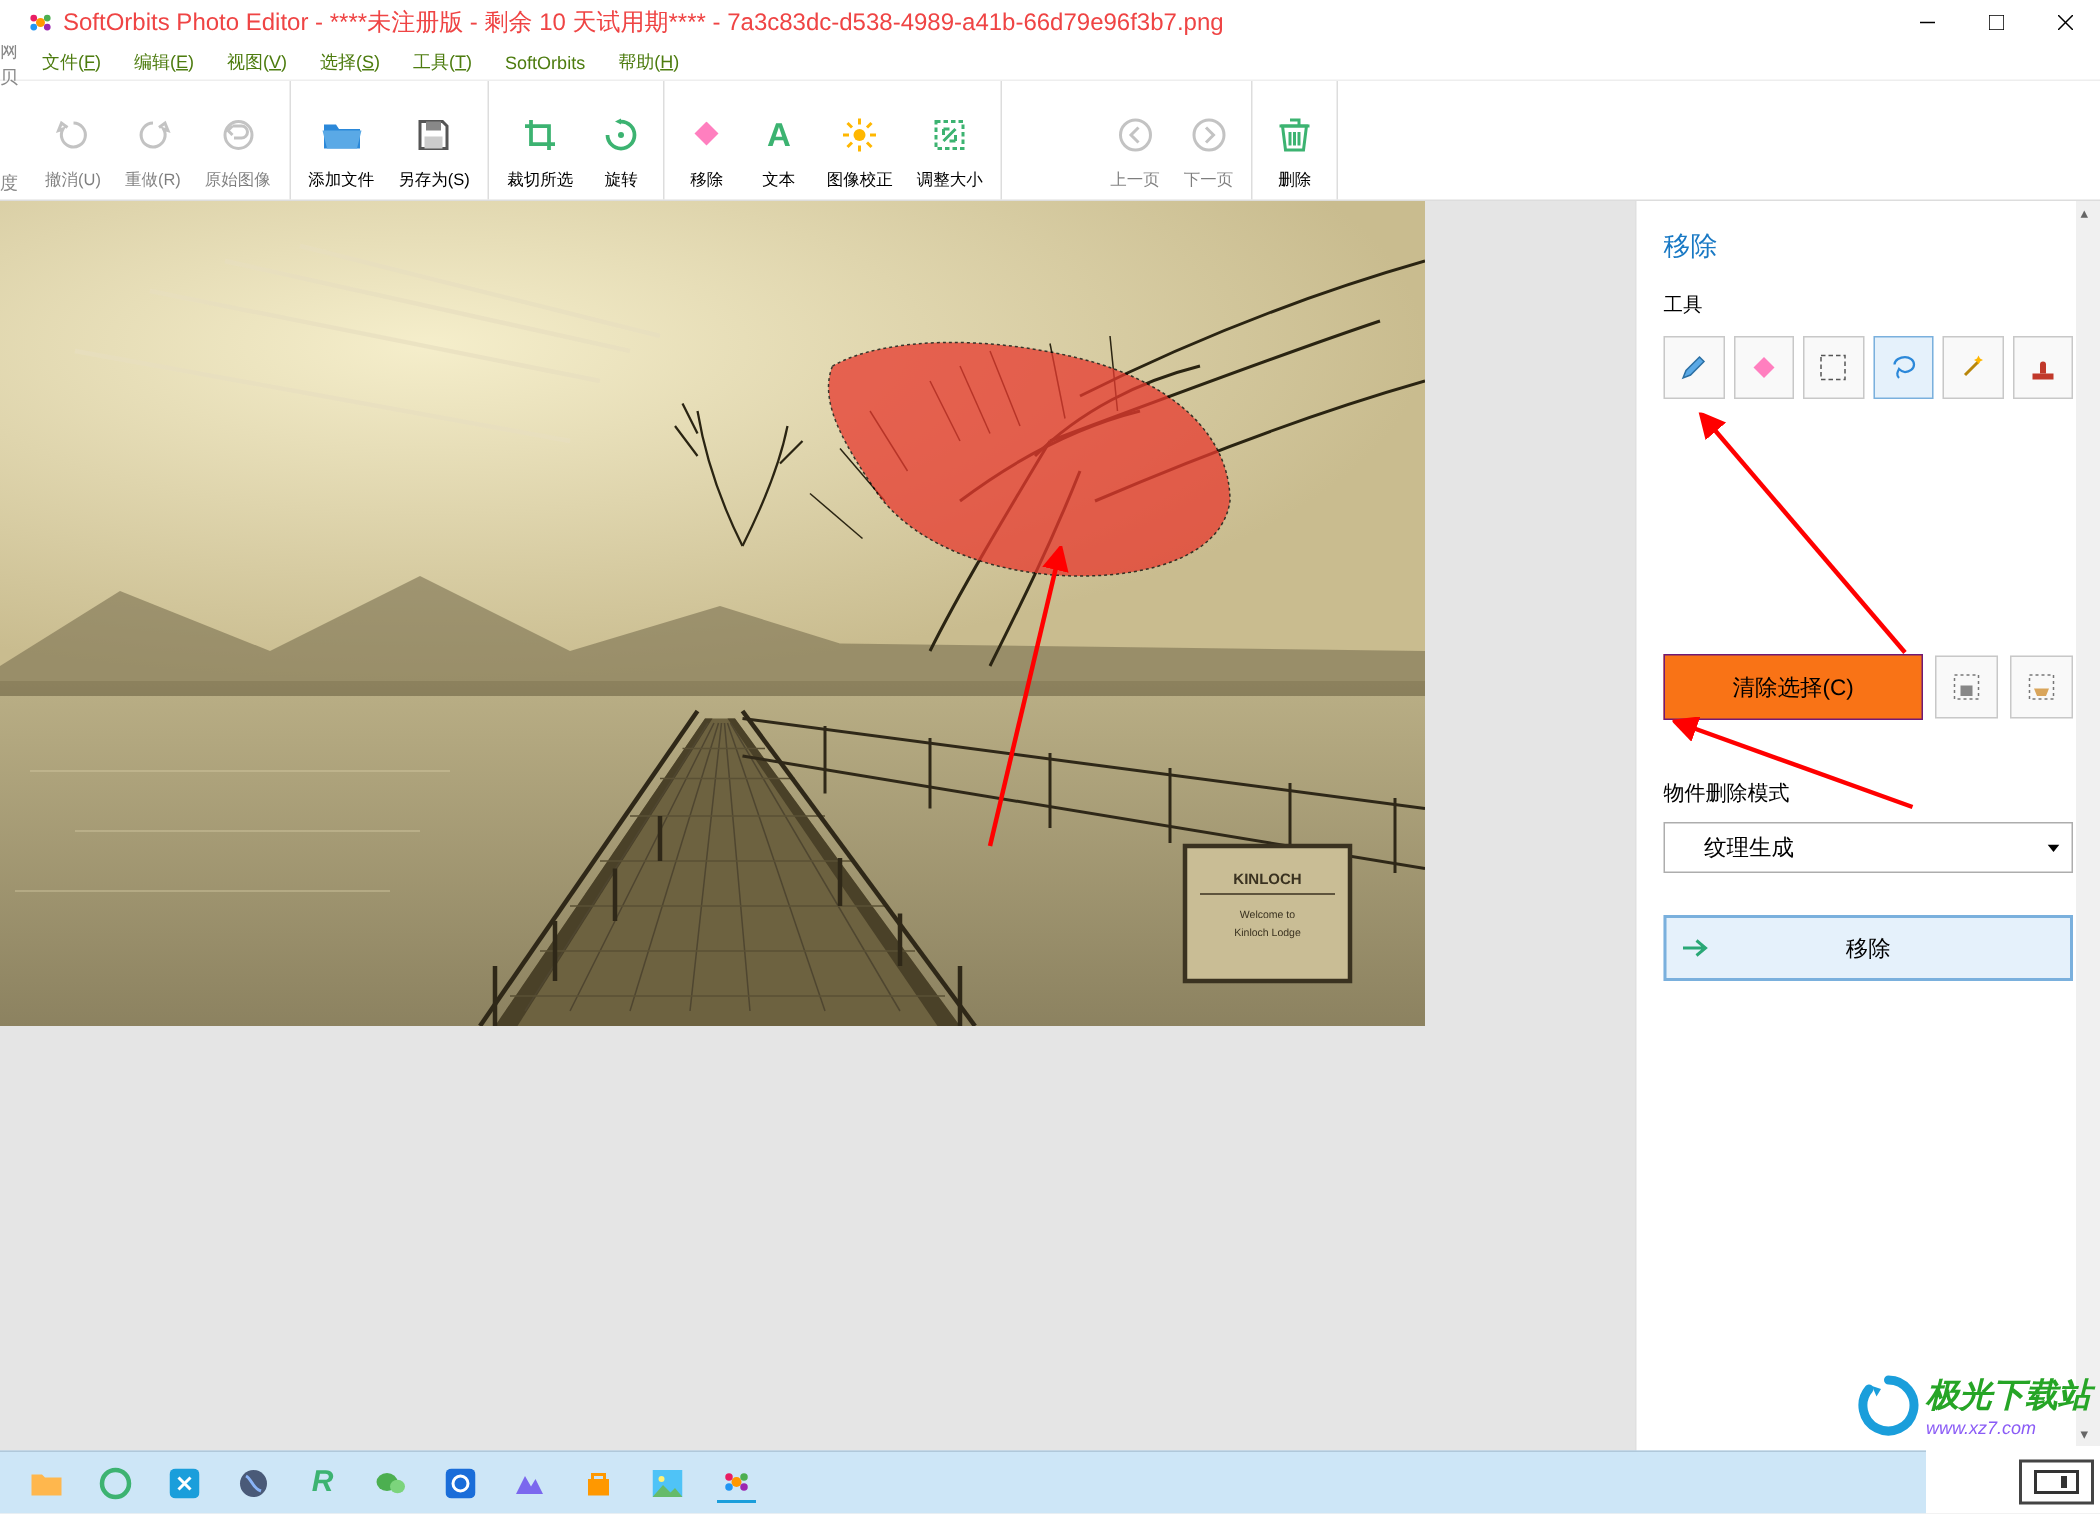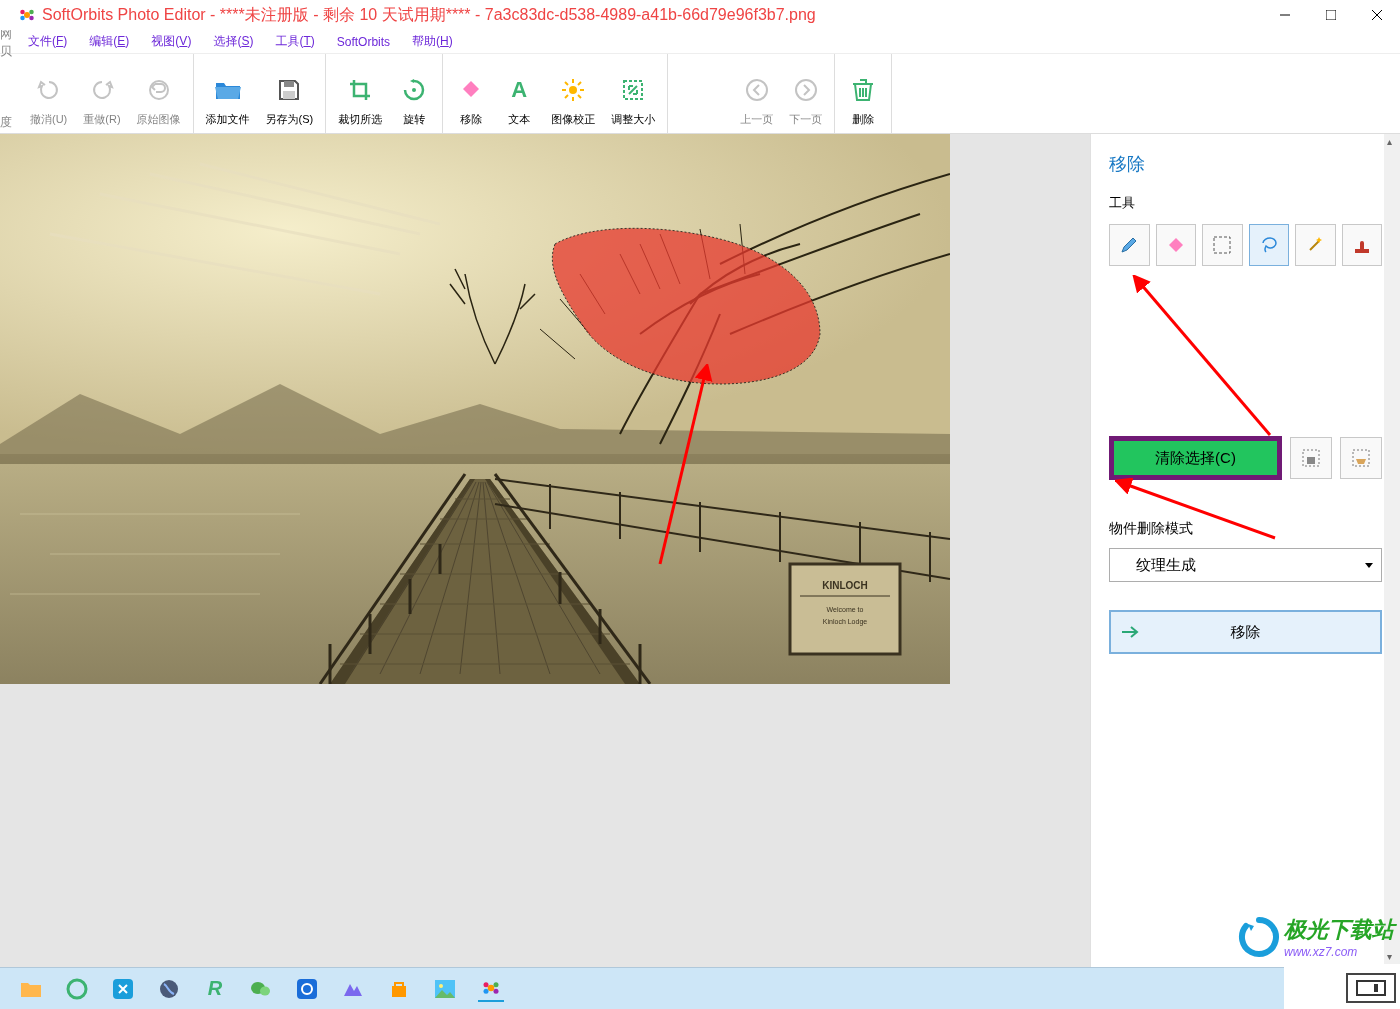--- a/index.html
+++ b/index.html
@@ -12,21 +12,21 @@
 
 .titlebar { height: 30px; background: #fff; display: flex; align-items: center; padding-left: 18px; position: relative; }
 .titlebar .app-icon { width: 18px; height: 18px; margin-right: 6px; }
 .titlebar .title { font-size: 16px; color: #ef4444; }
 .titlebar .win-controls { position: absolute; right: 0; top: 0; display: flex; }
 .titlebar .win-btn { width: 46px; height: 30px; display: flex; align-items: center; justify-content: center; }
 .titlebar .win-btn svg { stroke: #000; }
 
 
 .menubar { height: 24px; display: flex; align-items: center; padding-left: 18px; gap: 2px; border-bottom: 1px solid #eee; }
-.menubar .menu-item { padding: 4px 10px; font-size: 12px; color: #6d28d9; }
+.menubar .menu-item { padding: 4px 10px; font-size: 12px; color: #4d7c0f; }
 .menubar .menu-item u { text-decoration: underline; }
 
 
 .toolbar { height: 80px; display: flex; align-items: stretch; padding-left: 18px; border-bottom: 1px solid #ddd; }
 .tool-group { display: flex; align-items: stretch; border-right: 1px solid #ddd; padding: 0 4px; }
 .tool-btn { display: flex; flex-direction: column; align-items: center; justify-content: flex-end; padding: 4px 8px 6px; min-width: 48px; }
 .tool-btn.disabled { opacity: 0.5; }
 .tool-btn .icon { width: 32px; height: 32px; display: flex; align-items: center; justify-content: center; margin-bottom: 6px; }
 .tool-btn .label { font-size: 11px; color: #000; text-align: center; white-space: nowrap; }
 
@@ -37,21 +37,21 @@
 
 
 .right-panel { width: 310px; background: #fff; border-left: 1px solid #e0e0e0; padding: 18px; }
 .panel-title { font-size: 18px; color: #1979c4; font-weight: normal; margin-bottom: 18px; }
 .section-label { font-size: 13px; color: #000; margin-bottom: 12px; }
 .tool-grid { display: flex; gap: 6px; margin-bottom: 170px; }
 .tool-sq { width: 42px; height: 42px; border: 1px solid #c8c8c8; background: #f9f9f9; display: flex; align-items: center; justify-content: center; }
 .tool-sq.sel { border: 1px solid #7ab0dd; background: #e5f1fb; }
 
 .clear-row { display: flex; gap: 8px; align-items: center; margin-bottom: 40px; }
-.clear-btn { flex: 1; height: 44px; border: 5px solid #701a75; background: #22c55e; font-size: 15px; display: flex; align-items: center; justify-content: center; }
+.clear-btn { flex: 1; height: 44px; border: 1px solid #701a75; background: #f97316; font-size: 15px; display: flex; align-items: center; justify-content: center; }
 .small-sq { width: 42px; height: 42px; border: 1px solid #c8c8c8; background: #f9f9f9; display: flex; align-items: center; justify-content: center; }
 .mode-label { font-size: 14px; margin-bottom: 10px; }
 .dropdown { height: 34px; border: 1px solid #adadad; display: flex; align-items: center; padding: 0 26px; font-size: 15px; position: relative; margin-bottom: 28px; }
 .dropdown .caret { position: absolute; right: 8px; top: 14px; }
 .remove-btn { height: 44px; border: 2px solid #7ab0dd; background: #e5f1fb; display: flex; align-items: center; justify-content: center; font-size: 15px; position: relative; }
 .remove-btn .arrow-icon { position: absolute; left: 10px; }
 
 
 .taskbar { position: absolute; bottom: 0; left: 0; width: 1284px; height: 42px; background: #cde6f7; display: flex; align-items: center; padding-left: 18px; gap: 20px; border-top: 1px solid #b0c8da; }
 .task-item { width: 26px; height: 26px; display: flex; align-items: center; justify-content: center; }

